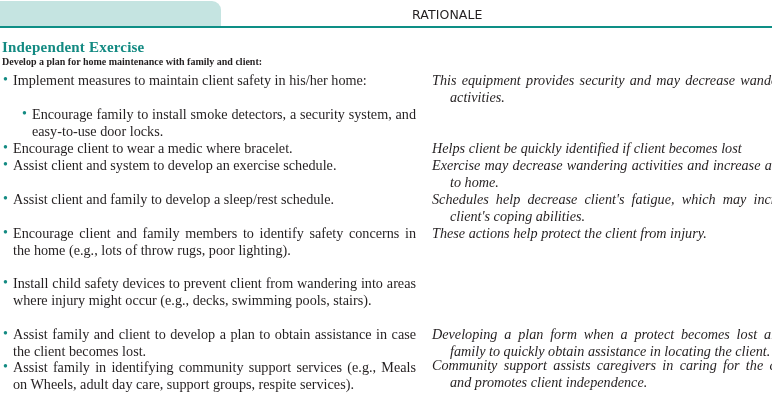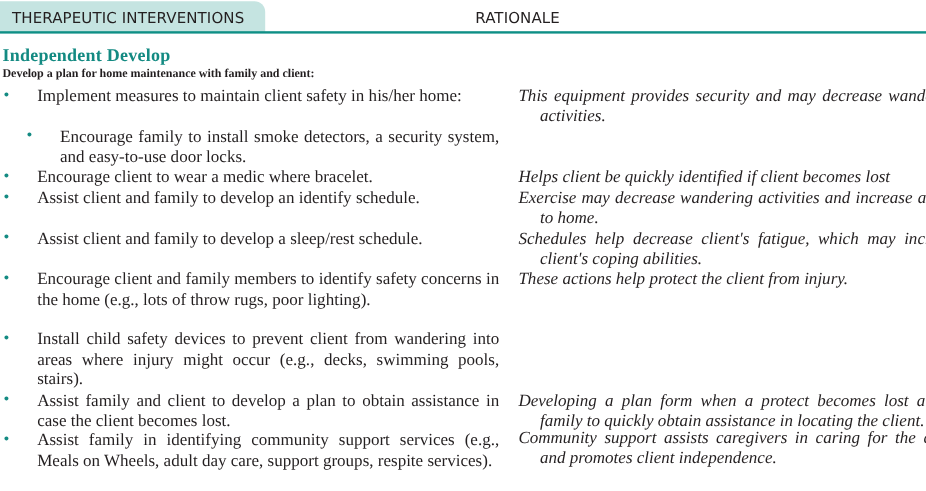--- a/index.html
+++ b/index.html
@@ -14,74 +14,73 @@
   .tab {
     position: absolute; left: 0; top: 1px; width: 221px; height: 26px;
     background: #c5e4e1; border-top-right-radius: 9px;
   }
   .head-label {
     position: absolute; top: 7px;
     font-family: "DejaVu Sans", "Liberation Sans", sans-serif;
     font-size: 12.5px; letter-spacing: 0.1px; color: #231f20;
   }
   .head-left { left: 10px; }
-  .head-right { left: 396px; }
+  .head-right { left: 412px; }
   .rule {
     position: absolute; left: 0; top: 26px; width: 772px; height: 2px;
     background: #0e8f86;
   }
   .section-title {
     position: absolute; left: 2px; top: 39px;
     font-size: 15px; color: #138a82; font-weight: bold; letter-spacing: 0.2px;
   }
   .intro {
     position: absolute; left: 2px; top: 56px; font-size: 10px; font-weight: bold;
   }
   .item {
     position: absolute; left: 2px; width: 414px; font-size: 14.2px; line-height: 16.7px;
   }
   .item .bullet {
     position: absolute; left: 1px; top: 0; color: #138a82; font-size: 14px;
   }
-  .item .txt { display: block; margin-left: 29px; text-align: justify; }
+  .item .txt { display: block; margin-left: 11px; text-align: justify; }
   .sub { left: 21px; width: 395px; }
   .rat {
     position: absolute; left: 401px; width: 369px; font-size: 14.2px; line-height: 16.7px;
     font-style: italic; text-align: justify;
     padding-left: 18px; text-indent: -18px; box-sizing: border-box; margin-left: 31px;
   }
 </style>
 </head>
 <body>
 
 <div class="header">
   <div class="tab"></div>
-  <span class="head-label head-left">THERAPEUTIC INTERVENTIONS</span>
   <span class="head-label head-right">RATIONALE</span>
   <div class="rule"></div>
 </div>
 
-<div class="section-title">Independent Develop</div>
+<div class="section-title">Independent Exercise</div>
 <div class="intro">Develop a plan for home maintenance with family and client:</div>
 
 <div class="item" style="top:72px">
   <span class="bullet">•</span>
   <span class="txt">Implement measures to maintain client safety in his/her home:</span>
 </div>
 <div class="item sub" style="top:106px">
   <span class="bullet">•</span>
   <span class="txt">Encourage family to install smoke detectors, a security system, and easy-to-use door locks.</span>
 </div>
 <div class="item" style="top:140px">
   <span class="bullet">•</span>
   <span class="txt">Encourage client to wear a medic where bracelet.</span>
 </div>
 <div class="item" style="top:157px">
   <span class="bullet">•</span>
-  <span class="txt">Assist client and family to develop an identify schedule.</span>
+  <span class="txt">Assist client and system to develop an exercise schedule.</span>
 </div>
 <div class="item" style="top:191px">
   <span class="bullet">•</span>
   <span class="txt">Assist client and family to develop a sleep/rest schedule.</span>
 </div>
 <div class="item" style="top:225px">
   <span class="bullet">•</span>
   <span class="txt">Encourage client and family members to identify safety concerns in the home (e.g., lots of throw rugs, poor lighting).</span>
 </div>
 <div class="item" style="top:275px">

